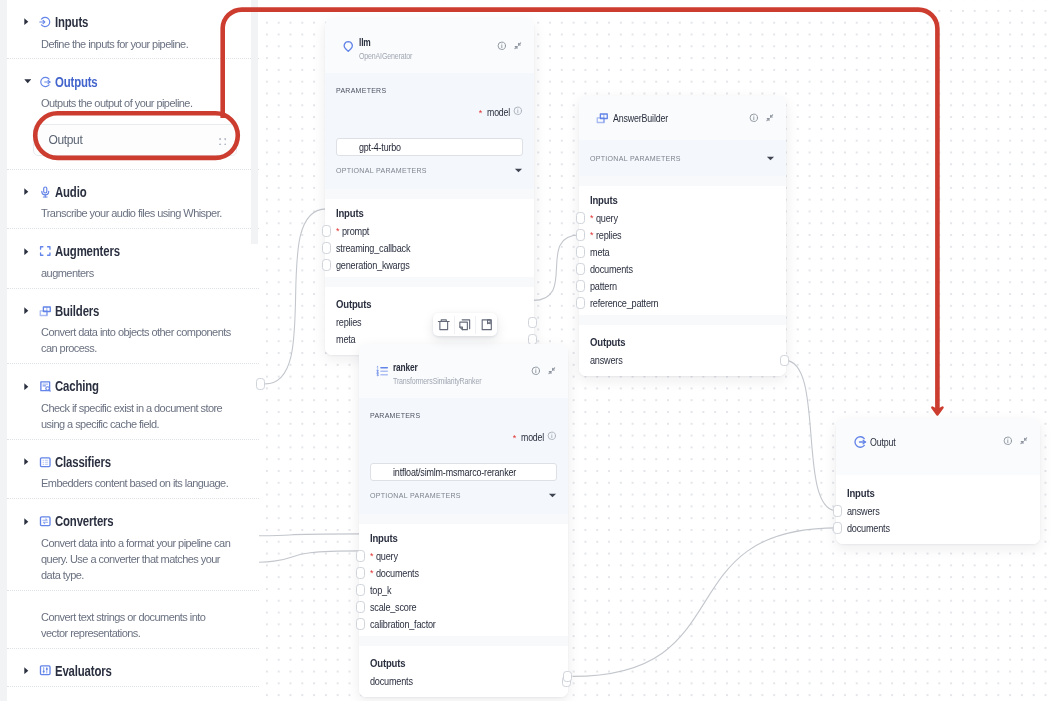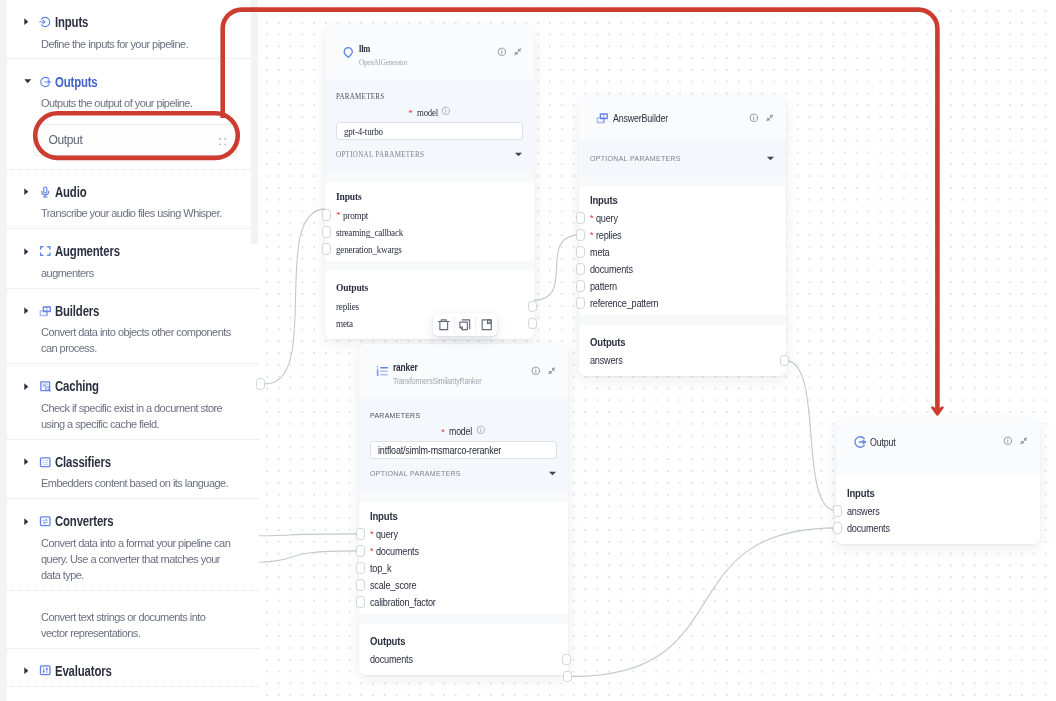--- a/index.html
+++ b/index.html
@@ -46,25 +46,25 @@
 .nd-titles{flex:1;min-width:0;padding-top:6px;}
 .nd-titles.solo-group{padding-top:0;}
 .nd-title{font-size:10.6px;font-weight:bold;color:#2b3040;line-height:11px;letter-spacing:-0.2px;transform:scaleX(.79);transform-origin:left center;}
 .nd-title.solo{font-size:11.8px;font-weight:normal;color:#2b3040;line-height:13px;letter-spacing:-0.2px;transform:scaleX(.75);transform-origin:left center;}
 .nd-sub{font-size:8.6px;color:#a0a6b2;line-height:10px;letter-spacing:-0.2px;margin-top:2.5px;transform:scaleX(.82);transform-origin:left center;}
 .nd-acts{display:flex;align-items:center;gap:6.4px;}
 .nd-act{width:9.6px;height:9.6px;display:flex;align-items:center;justify-content:center;}
 
 .nd-params{background:#f4f7fb;padding:12px 11px 13px 11px;}
 .pm-label{font-size:7.6px;letter-spacing:.3px;color:#4b5161;height:11px;line-height:11px;transform:scaleX(.92);transform-origin:left center;}
-.pm-row{display:flex;align-items:center;justify-content:center;height:14px;margin-top:2px;}
+.pm-row{display:flex;align-items:center;justify-content:flex-end;height:14px;margin-top:8px;}
 .pm-name{font-size:10.2px;color:#2b3040;letter-spacing:-0.2px;display:inline-block;transform:scaleX(.86);transform-origin:left center;}
 .req{color:#e03131;font-size:9px;line-height:1;}
-.pm-input{height:18px;background:#fff;border:1px solid #dde1e6;border-radius:3px;margin-top:4px;
-          display:flex;align-items:center;padding:0 7px;font-size:10.2px;color:#1f2433;box-sizing:border-box;letter-spacing:-0.2px;
+.pm-input{height:18px;background:#fff;border:1px solid #dde1e6;border-radius:3px;margin-top:20px;
+          display:flex;align-items:center;padding:0 22px;font-size:10.2px;color:#1f2433;box-sizing:border-box;letter-spacing:-0.2px;
           white-space:nowrap;overflow:hidden;}
 .pm-val{display:inline-block;transform:scaleX(.88);transform-origin:left center;}
 .opt-row{display:flex;align-items:center;justify-content:space-between;height:12px;margin-top:8px;text-align:center;}
 .opt-label{font-size:7.6px;letter-spacing:.3px;color:#7d838f;display:inline-block;transform:scaleX(.93);transform-origin:left center;}
 
 .nd-sec{background:#ffffff;padding:8px 11px 3.5px 11px;position:relative;}
 .nd-sec.nd-bot{padding-top:11.5px;padding-bottom:7px;}
 
 .sec-title{font-size:10.6px;font-weight:bold;color:#2b3040;letter-spacing:-0.2px;height:12px;line-height:12px;margin-bottom:4px;
            display:block;transform:scaleX(.9);transform-origin:left center;}
@@ -280,21 +280,21 @@
   <div class="canvas" data-name="pipeline-canvas">
     <svg class="edges" data-name="edge-layer" width="797" height="701" viewBox="0 0 797 701">
         <path data-name="edge-to-llm-prompt" d="M 6.1 383.9 C 64.04999999999998 383.9, 9.150000000000006 208.9, 67.1 208.9" fill="none" stroke="#c3c7cd" stroke-width="1.1"></path>
         <path data-name="edge-llm-replies-to-answerbuilder-replies" d="M 273.9 300.4 C 318.74 300.4, 276.26 234.9, 321.1 234.9" fill="none" stroke="#c3c7cd" stroke-width="1.1"></path>
         <path data-name="edge-to-ranker-query" d="M -40 536 C 72.88 536, -11.780000000000001 533.9, 101.1 533.9" fill="none" stroke="#c3c7cd" stroke-width="1.1"></path>
         <path data-name="edge-to-ranker-documents" d="M -35 563 C 67.07499999999999 563, -0.9749999999999943 550.9, 101.1 550.9" fill="none" stroke="#c3c7cd" stroke-width="1.1"></path>
         <path data-name="edge-answerbuilder-answers-to-output-answers" d="M 525.9 360.4 C 566.616 360.4, 537.384 510.9, 578.1 510.9" fill="none" stroke="#c3c7cd" stroke-width="1.1"></path>
         <path data-name="edge-ranker-documents-to-output-documents" d="M 313.5 676.4 C 485.49 676.4, 406.11 527.9, 578.1 527.9" fill="none" stroke="#c3c7cd" stroke-width="1.1"></path>
       </svg>
     <div id="nodes-layer">
-        <div class="node" data-name="node-llm" style="left: 66px; top: 25px; width: 209px; font-family: Liberation Serif, serif;">
+        <div class="node" data-name="node-llm" style="left: 66px; top: 19px; width: 209px;">
           <div class="nd-head" data-name="node-header" style="height:54px">
             <span class="nd-ico" data-name="lightbulb-icon">
               <svg width="12.5" height="12.5" viewBox="0 0 16 16" fill="none" stroke="#6384e8" stroke-width="1.7" stroke-linecap="round" stroke-linejoin="round">
                 <path d="M8 2a5.2 5.2 0 0 0-3.4 9.1L8 14.6l3.4-3.5A5.2 5.2 0 0 0 8 2Z"></path>
               </svg>
             </span>
             <span class="nd-titles" data-name="node-title-group">
               <span class="nd-title" data-name="node-title" style="display:block">llm</span>
               <span class="nd-sub" data-name="node-subtitle" style="display:block">OpenAIGenerator</span>
             </span>

